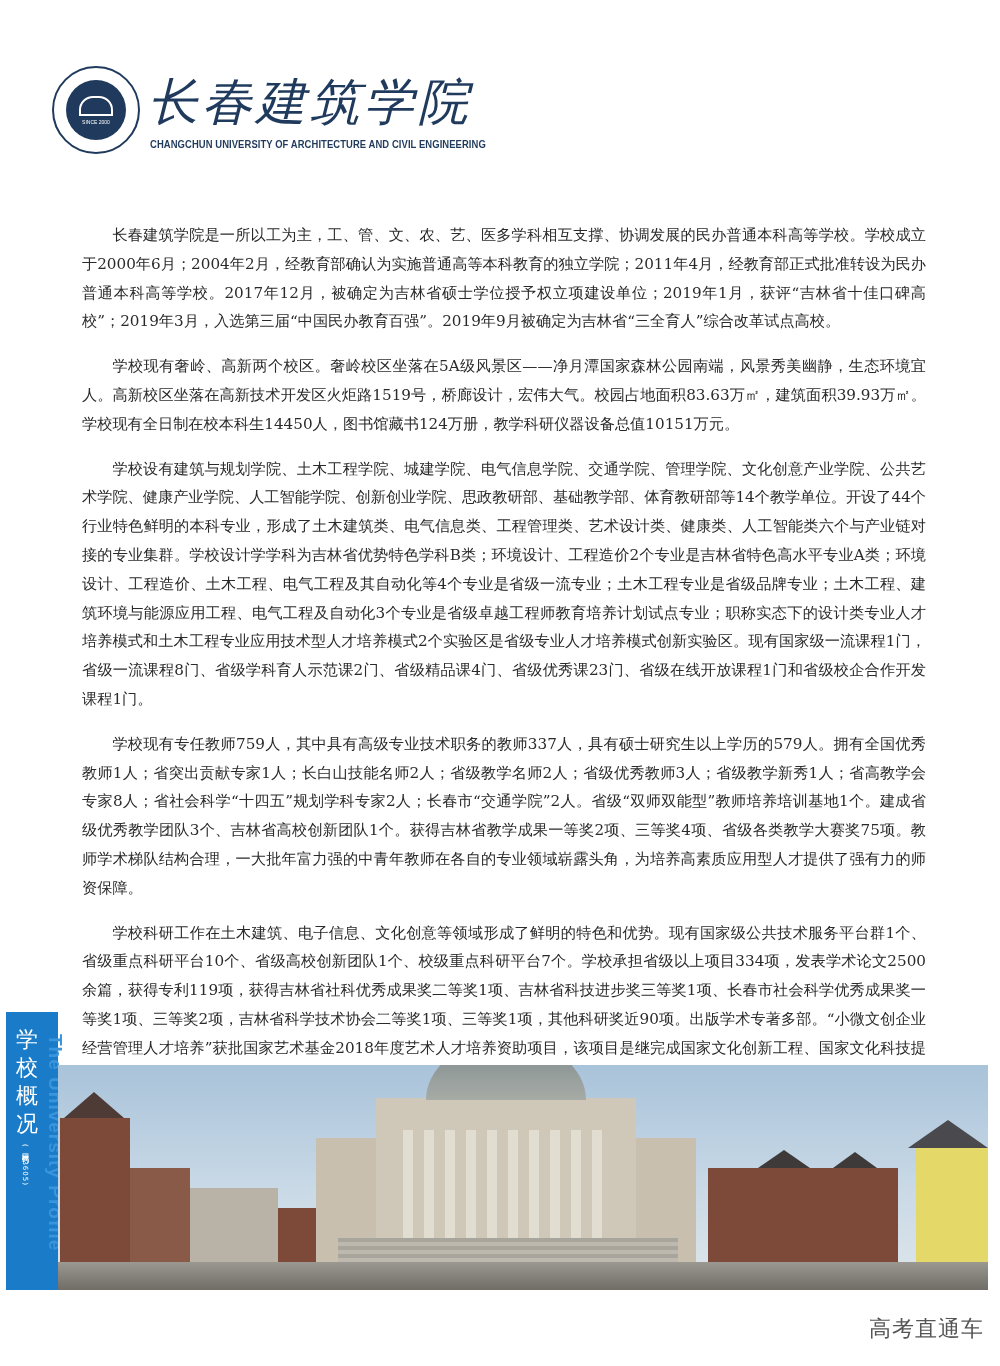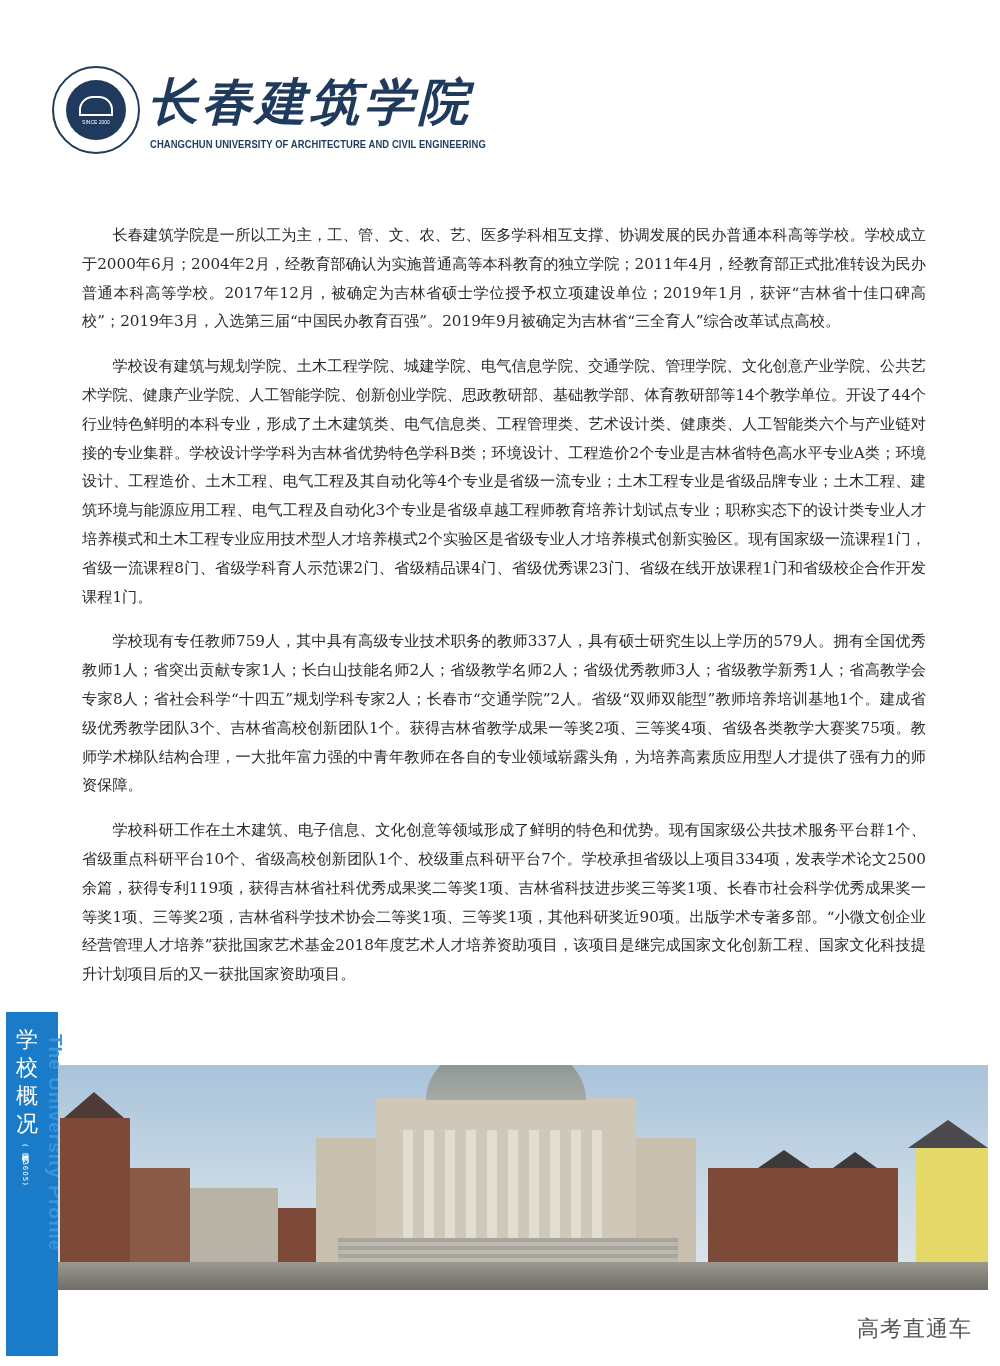--- a/index.html
+++ b/index.html
@@ -15,37 +15,37 @@
       border: 2px solid #1f3a5c; box-sizing: border-box; background: #fff;
       display: flex; align-items: center; justify-content: center;
     }
     .seal-inner {
       width: 60px; height: 60px; border-radius: 50%; background: #1f3a5c;
       display: flex; align-items: center; justify-content: center; flex-direction: column;
     }
     .seal-bldg { width: 34px; height: 20px; border: 2px solid #fff; border-top-left-radius: 14px; border-top-right-radius: 14px; box-sizing: border-box; }
     .seal-since { color: #fff; font-size: 5px; margin-top: 3px; font-family: "Liberation Sans", sans-serif; }
     .brand-cn {
-      position: absolute; left: 96px; top: 6px; font-size: 50px; font-weight: bold;
+      position: absolute; left: 96px; top: 6px; font-size: 50px; font-weight: normal;
       color: #1f3a5c; letter-spacing: 4px; font-family: "DejaVu Serif", serif; font-style: italic;
       line-height: 60px;
     }
     .brand-en {
       position: absolute; left: 98px; top: 72px; font-size: 11.5px; color: #1f3a5c;
       font-family: "Liberation Sans", sans-serif; font-weight: bold; letter-spacing: 0.1px;
       transform: scaleX(0.82); transform-origin: left;
       white-space: nowrap;
     }
     .body-text {
       position: absolute; left: 66px; top: 205px; width: 876px;
       font-size: 15.2px; line-height: 28.8px; color: #2a2a2a; text-align: justify;
     }
     .body-text p { margin: 16px; text-indent: 2em; }
     .sidebar {
-      position: absolute; left: 6px; top: 1012px; width: 52px; height: 344px; background: #1a7cc8;
+      position: absolute; left: 6px; top: 1012px; width: 52px; height: 278px; background: #1a7cc8;
     }
     .sidebar-cn {
       position: absolute; left: 10px; top: 14px; width: 24px; color: #fff; font-size: 22px; line-height: 28px;
       font-family: "DejaVu Sans", sans-serif;
     }
     .sidebar-code {
       position: absolute; left: 14px; top: 132px; color: #fff; font-size: 7px;
       writing-mode: vertical-rl; font-family: "DejaVu Sans", sans-serif; letter-spacing: 1px;
     }
     .sidebar-en {
@@ -63,40 +63,41 @@
     .stone { background: #c8bfae; }
     .dome {
       position: absolute; border-top-left-radius: 90px 70px; border-top-right-radius: 90px 70px;
       background: linear-gradient(#7d8a8c, #a7aba6);
     }
     .col { position: absolute; width: 10px; background: #e2ddd1; bottom: 50px; height: 110px; }
     .steps { position: absolute; background: repeating-linear-gradient(#a8a59c 0 4px, #bdb9ae 4px 8px); }
     .yellow { background: #e3d868; }
     .roof { position: absolute; width: 0; height: 0; border-style: solid; }
     .watermark {
-      position: absolute; right: 28px; top: 1314px; font-size: 22px; color: #555;
+      position: absolute; right: 16px; top: 1314px; font-size: 22px; color: #555;
       font-family: "DejaVu Sans", sans-serif; letter-spacing: 1px;
     }
   </style>
 </head>
 <body>
 
 <div class="header">
   <div class="seal">
     <div class="seal-inner">
       <div class="seal-bldg"></div>
       <div class="seal-since">SINCE 2000</div>
     </div>
   </div>
   <div class="brand-cn">长春建筑学院</div>
   <div class="brand-en">CHANGCHUN UNIVERSITY OF ARCHITECTURE AND CIVIL ENGINEERING</div>
 </div>
 
 <div class="body-text">
   <p>长春建筑学院是一所以工为主，工、管、文、农、艺、医多学科相互支撑、协调发展的民办普通本科高等学校。学校成立于2000年6月；2004年2月，经教育部确认为实施普通高等本科教育的独立学院；2011年4月，经教育部正式批准转设为民办普通本科高等学校。2017年12月，被确定为吉林省硕士学位授予权立项建设单位；2019年1月，获评“吉林省十佳口碑高校”；2019年3月，入选第三届“中国民办教育百强”。2019年9月被确定为吉林省“三全育人”综合改革试点高校。</p>
+  <p>学校现有奢岭、高新两个校区。奢岭校区坐落在5A级风景区——净月潭国家森林公园南端，风景秀美幽静，生态环境宜人。高新校区坐落在高新技术开发区火炬路1519号，桥廊设计，宏伟大气。校园占地面积83.63万㎡，建筑面积39.93万㎡。学校现有全日制在校本科生14450人，图书馆藏书124万册，教学科研仪器设备总值10151万元。</p>
   <p>学校设有建筑与规划学院、土木工程学院、城建学院、电气信息学院、交通学院、管理学院、文化创意产业学院、公共艺术学院、健康产业学院、人工智能学院、创新创业学院、思政教研部、基础教学部、体育教研部等14个教学单位。开设了44个行业特色鲜明的本科专业，形成了土木建筑类、电气信息类、工程管理类、艺术设计类、健康类、人工智能类六个与产业链对接的专业集群。学校设计学学科为吉林省优势特色学科B类；环境设计、工程造价2个专业是吉林省特色高水平专业A类；环境设计、工程造价、土木工程、电气工程及其自动化等4个专业是省级一流专业；土木工程专业是省级品牌专业；土木工程、建筑环境与能源应用工程、电气工程及自动化3个专业是省级卓越工程师教育培养计划试点专业；职称实态下的设计类专业人才培养模式和土木工程专业应用技术型人才培养模式2个实验区是省级专业人才培养模式创新实验区。现有国家级一流课程1门，省级一流课程8门、省级学科育人示范课2门、省级精品课4门、省级优秀课23门、省级在线开放课程1门和省级校企合作开发课程1门。</p>
   <p>学校现有专任教师759人，其中具有高级专业技术职务的教师337人，具有硕士研究生以上学历的579人。拥有全国优秀教师1人；省突出贡献专家1人；长白山技能名师2人；省级教学名师2人；省级优秀教师3人；省级教学新秀1人；省高教学会专家8人；省社会科学“十四五”规划学科专家2人；长春市“交通学院”2人。省级“双师双能型”教师培养培训基地1个。建成省级优秀教学团队3个、吉林省高校创新团队1个。获得吉林省教学成果一等奖2项、三等奖4项、省级各类教学大赛奖75项。教师学术梯队结构合理，一大批年富力强的中青年教师在各自的专业领域崭露头角，为培养高素质应用型人才提供了强有力的师资保障。</p>
   <p>学校科研工作在土木建筑、电子信息、文化创意等领域形成了鲜明的特色和优势。现有国家级公共技术服务平台群1个、省级重点科研平台10个、省级高校创新团队1个、校级重点科研平台7个。学校承担省级以上项目334项，发表学术论文2500余篇，获得专利119项，获得吉林省社科优秀成果奖二等奖1项、吉林省科技进步奖三等奖1项、长春市社会科学优秀成果奖一等奖1项、三等奖2项，吉林省科学技术协会二等奖1项、三等奖1项，其他科研奖近90项。出版学术专著多部。“小微文创企业经营管理人才培养”获批国家艺术基金2018年度艺术人才培养资助项目，该项目是继完成国家文化创新工程、国家文化科技提升计划项目后的又一获批国家资助项目。</p>
 </div>
 
 <div class="sidebar">
   <div class="sidebar-cn">学校概况</div>
   <div class="sidebar-code">(国标代码 13605)</div>
   <div class="sidebar-en">The University Profile</div>
 </div>

